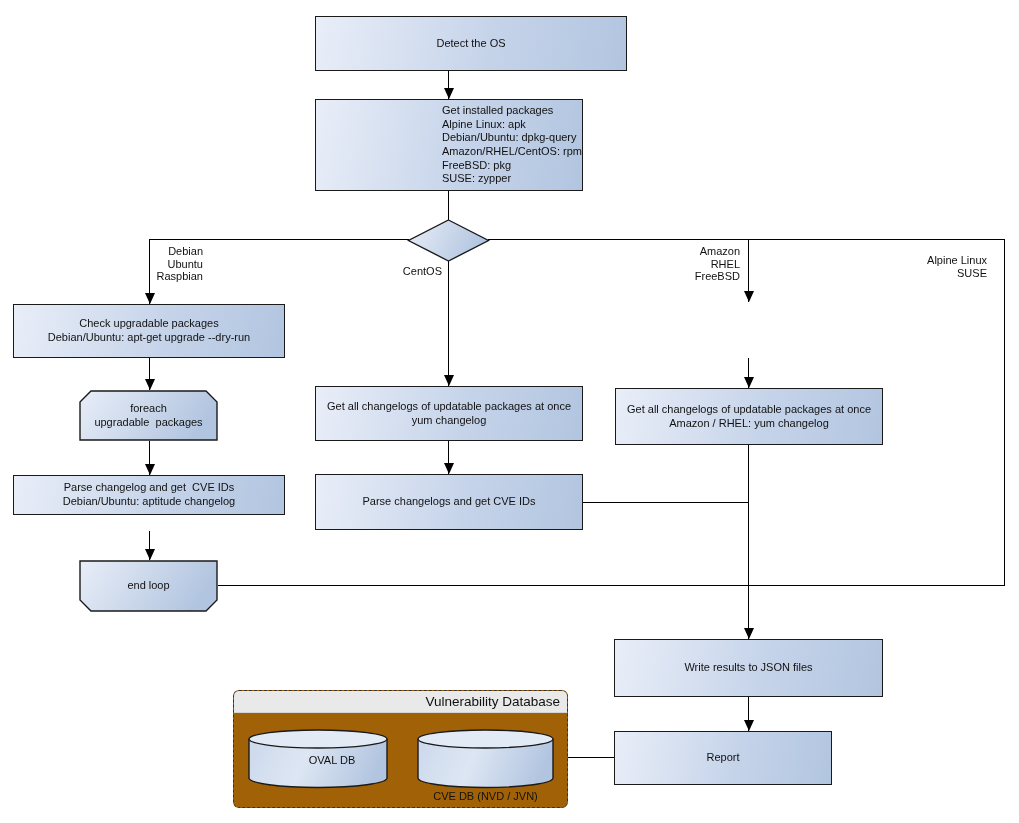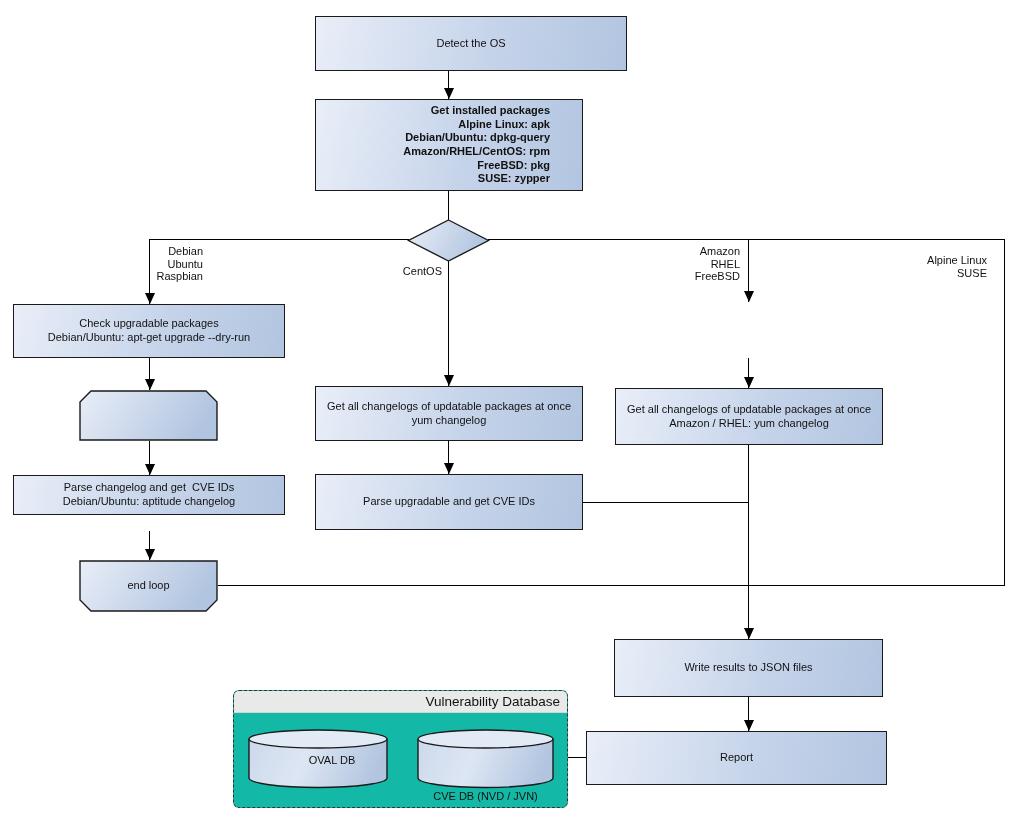--- a/index.html
+++ b/index.html
@@ -6,41 +6,41 @@
   .canvas{position:relative;width:1019px;height:823px;background:#ffffff;
           font-family:"Liberation Sans",sans-serif;color:#111;overflow:hidden;}
 
   
   .node{position:absolute;box-sizing:border-box;border:1.4px solid #1a1a1a;
         background:linear-gradient(100deg,#e9eef8 0%,#c6d4ea 55%,#b2c5e0 100%);
         display:flex;align-items:center;justify-content:center;
         font-size:11px;line-height:13.6px;}
   .node .txt{display:inline-block;white-space:pre;text-align:center;}
   .node.align-right{justify-content:flex-end;}
-  .node.align-right .txt{text-align:right;padding-right:32px;font-weight:bold;}
+  .node.align-right .txt{text-align:left;}
 
   
   .shape-svg{position:absolute;display:block;}
   .overlay{position:absolute;display:flex;align-items:center;justify-content:center;
            font-size:11px;line-height:13.6px;pointer-events:none;}
   .overlay .txt{display:inline-block;white-space:pre;text-align:center;}
 
   
   .vline{position:absolute;width:1.2px;background:#000;}
   .hline{position:absolute;height:1.2px;background:#000;}
   .arrow-down{position:absolute;width:0;height:0;
               border-left:5px solid transparent;border-right:5px solid transparent;
               border-top:11px solid #000;}
 
   
   .blabel{position:absolute;font-size:11px;line-height:12.6px;white-space:pre;text-align:right;}
 
   
   .db-container{position:absolute;box-sizing:border-box;left:233px;top:690px;width:335px;height:118px;
-                border:1.5px dashed #333333;border-radius:6px;background:#14b8a6;}
+                border:1.5px dashed #333333;border-radius:6px;background:#a16207;}
   .db-header{position:absolute;left:0;top:0;right:0;height:22px;background:#e9e9e9;
              border-bottom:1px solid #d4d4d4;border-radius:5px 5px 0 0;
              display:flex;align-items:center;justify-content:flex-end;
              font-size:13.5px;padding-right:7px;box-sizing:border-box;}
   .cyl-label{position:absolute;display:flex;align-items:center;justify-content:center;
              font-size:11px;pointer-events:none;}
 </style>
 </head>
 <body>
 
@@ -119,53 +119,57 @@
   </div>
 
   <div class="node" style="left:13px;top:304px;width:272px;height:54px">
     <span class="txt">Check upgradable packages
 Debian/Ubuntu: apt-get upgrade --dry-run</span>
   </div>
 
   <svg class="shape-svg" style="left:79px;top:390px" width="139" height="51">
     <polygon points="1,12 12,1 127,1 138,12 138,50 1,50" fill="url(#nodeGrad)" stroke="#1a1a1a" stroke-width="1.4"></polygon>
   </svg>
+  <div class="overlay" style="left:79px;top:390px;width:139px;height:51px">
+    <span class="txt">foreach
+upgradable  packages</span>
+  </div>
 
   <div class="node" style="left:13px;top:475px;width:272px;height:40px">
     <span class="txt">Parse changelog and get  CVE IDs
 Debian/Ubuntu: aptitude changelog</span>
   </div>
 
   <svg class="shape-svg" style="left:79px;top:560px" width="139" height="52">
     <polygon points="1,1 138,1 138,40 127,51 12,51 1,40" fill="url(#nodeGrad)" stroke="#1a1a1a" stroke-width="1.4"></polygon>
   </svg>
   <div class="overlay" style="left:79px;top:560px;width:139px;height:52px">
     <span class="txt">end loop</span>
   </div>
 
   <div class="node" style="left:315px;top:386px;width:268px;height:55px">
     <span class="txt">Get all changelogs of updatable packages at once
 yum changelog</span>
   </div>
 
   <div class="node" style="left:315px;top:474px;width:268px;height:56px">
-    <span class="txt">Parse upgradable and get CVE IDs</span>
+    <span class="txt">Parse changelogs and get CVE IDs</span>
   </div>
 
 
   <div class="node" style="left:615px;top:388px;width:268px;height:57px">
     <span class="txt">Get all changelogs of updatable packages at once
 Amazon / RHEL: yum changelog</span>
   </div>
 
   <div class="node" style="left:614px;top:639px;width:269px;height:58px">
     <span class="txt">Write results to JSON files</span>
   </div>
 
-  <div class="node" style="left:586px;top:731px;width:301px;height:54px">
+  <div class="node" style="left:614px;top:731px;width:218px;height:54px">
     <span class="txt">Report</span>
   </div>
 
   <div class="db-container">
     <div class="db-header">
       <span>Vulnerability Database</span>
     </div>
   </div>
 
   <svg class="shape-svg" style="left:248px;top:729px" width="140" height="60">

